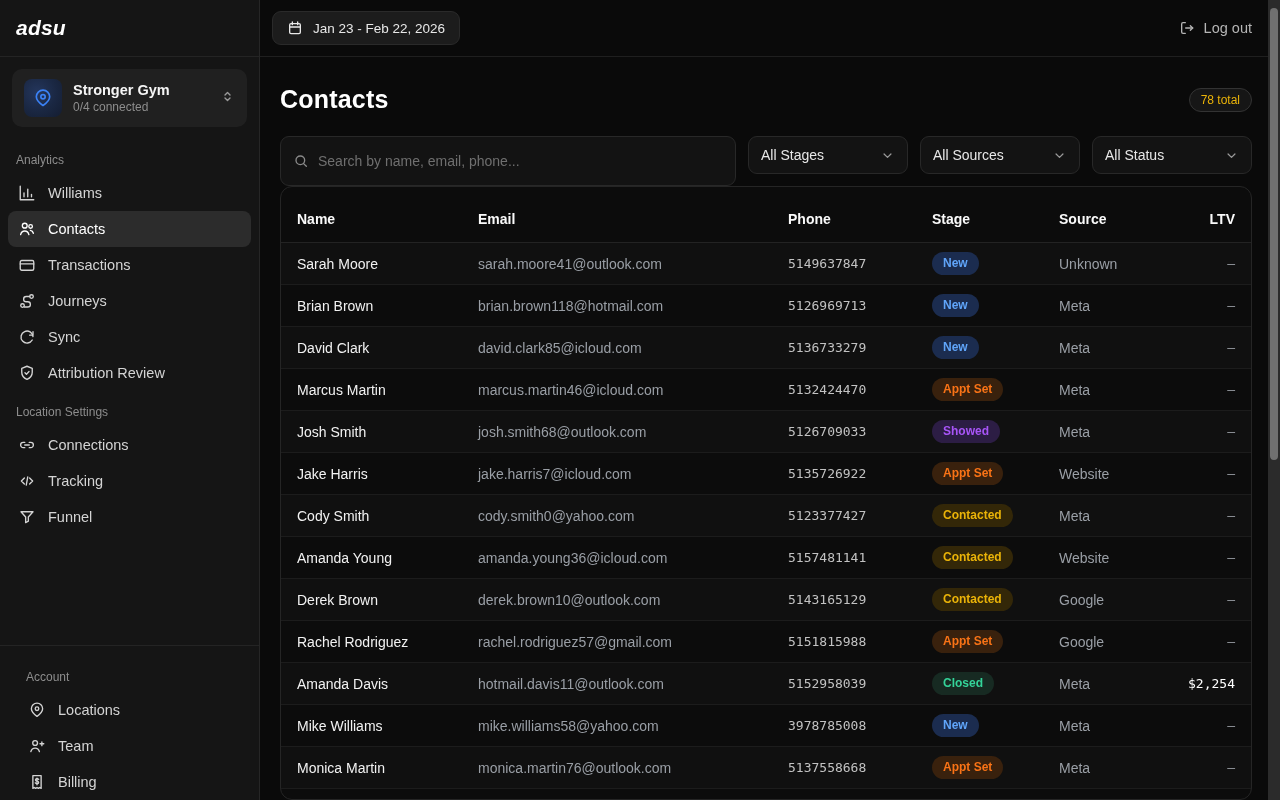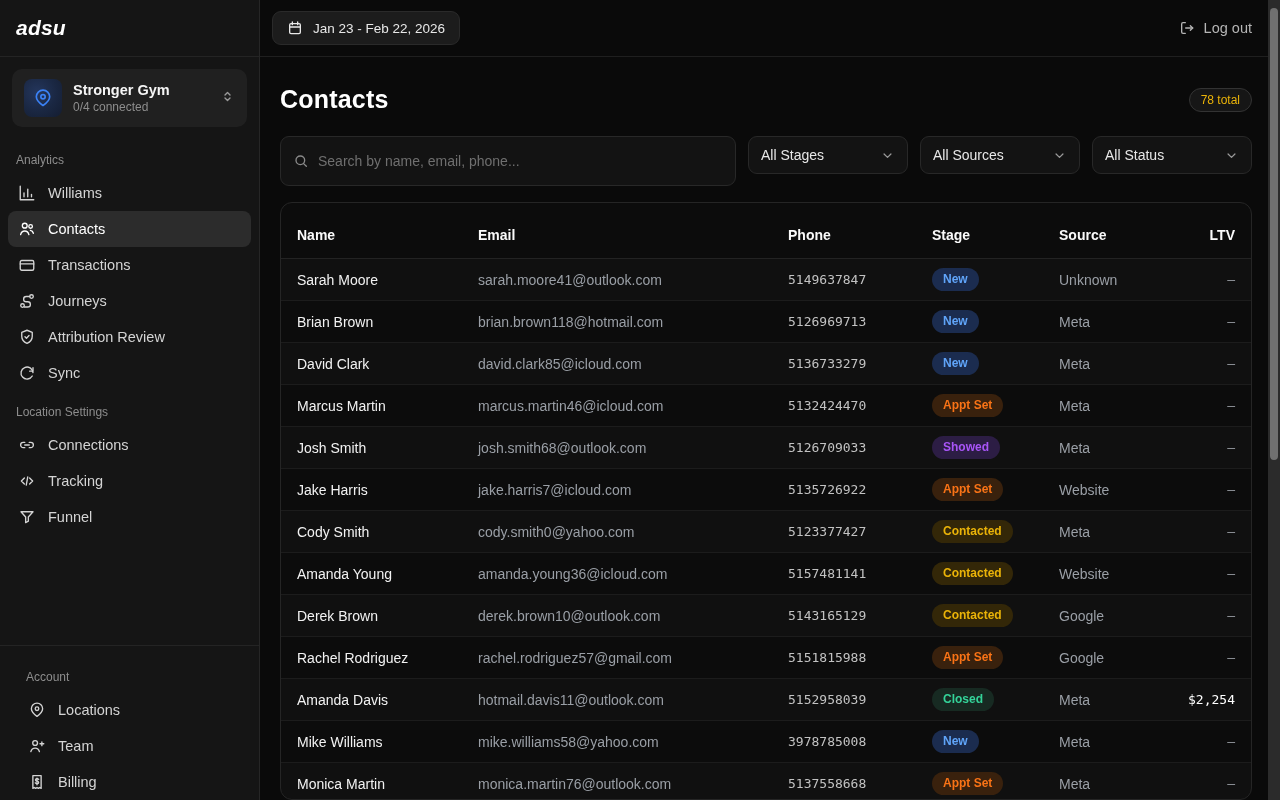--- a/index.html
+++ b/index.html
@@ -97,21 +97,21 @@
   .search-box input::placeholder { color: #6f6f6f; }
   .select-box {
     width: 160px; height: 38px; flex: none;
     background: #131313; border: 1px solid #282828; border-radius: 9px;
     display: flex; align-items: center; justify-content: space-between;
     padding: 0 12px; color: #e8e8e8; font-size: 14px; cursor: pointer;
   }
 
   
   .table-card {
-    margin-top: 16px; flex: 1; min-height: 0;
+    flex: 1; min-height: 0;
     border: 1px solid #252525; border-radius: 12px;
     background: #0c0c0c; overflow: hidden;
   }
   table { width: 100%; border-collapse: collapse; font-size: 14px; }
   thead th {
     text-align: left; font-weight: 700; color: #fafafa; font-size: 14px;
     padding: 24px 16px 15px 16px;
     border-bottom: 1px solid #232323;
     white-space: nowrap;
   }
@@ -199,31 +199,31 @@
           <div class="nav-item">
             <svg width="18" height="18" viewBox="0 0 24 24" fill="none" stroke="currentColor" stroke-width="1.8" stroke-linecap="round" stroke-linejoin="round">
               <circle cx="18" cy="6" r="2.4"></circle>
               <circle cx="6" cy="18" r="2.4"></circle>
               <path d="M15.6 6H11a3.5 3.5 0 0 0 0 7h2a3.5 3.5 0 0 1 0 7H8.4"></path>
             </svg>
             <span>Journeys</span>
           </div>
           <div class="nav-item">
             <svg width="18" height="18" viewBox="0 0 24 24" fill="none" stroke="currentColor" stroke-width="1.8" stroke-linecap="round" stroke-linejoin="round">
+              <path d="M20 11.5a8 8 0 1 0-1 4.5"></path>
+              <path d="M20 5v4.5h-4.5"></path>
+            </svg>
+            <span>Sync</span>
+          </div>
+          <div class="nav-item">
+            <svg width="18" height="18" viewBox="0 0 24 24" fill="none" stroke="currentColor" stroke-width="1.8" stroke-linecap="round" stroke-linejoin="round">
               <path d="M12 3l7 2.8v5.2c0 4.4-2.9 7.8-7 9.5-4.1-1.7-7-5.1-7-9.5V5.8z"></path>
               <path d="M9.3 11.6l2 2 3.4-3.6"></path>
             </svg>
             <span>Attribution Review</span>
-          </div>
-          <div class="nav-item">
-            <svg width="18" height="18" viewBox="0 0 24 24" fill="none" stroke="currentColor" stroke-width="1.8" stroke-linecap="round" stroke-linejoin="round">
-              <path d="M20 11.5a8 8 0 1 0-1 4.5"></path>
-              <path d="M20 5v4.5h-4.5"></path>
-            </svg>
-            <span>Sync</span>
           </div>
         </div>
         <div class="nav-section">
           <div class="section-label">Location Settings</div>
           <div class="nav-item">
             <svg width="18" height="18" viewBox="0 0 24 24" fill="none" stroke="currentColor" stroke-width="1.8" stroke-linecap="round" stroke-linejoin="round">
               <path d="M9 12h6"></path>
               <path d="M15 8.5h2a3.5 3.5 0 0 1 0 7h-2"></path>
               <path d="M9 8.5H7a3.5 3.5 0 0 0 0 7h2"></path>
             </svg>

